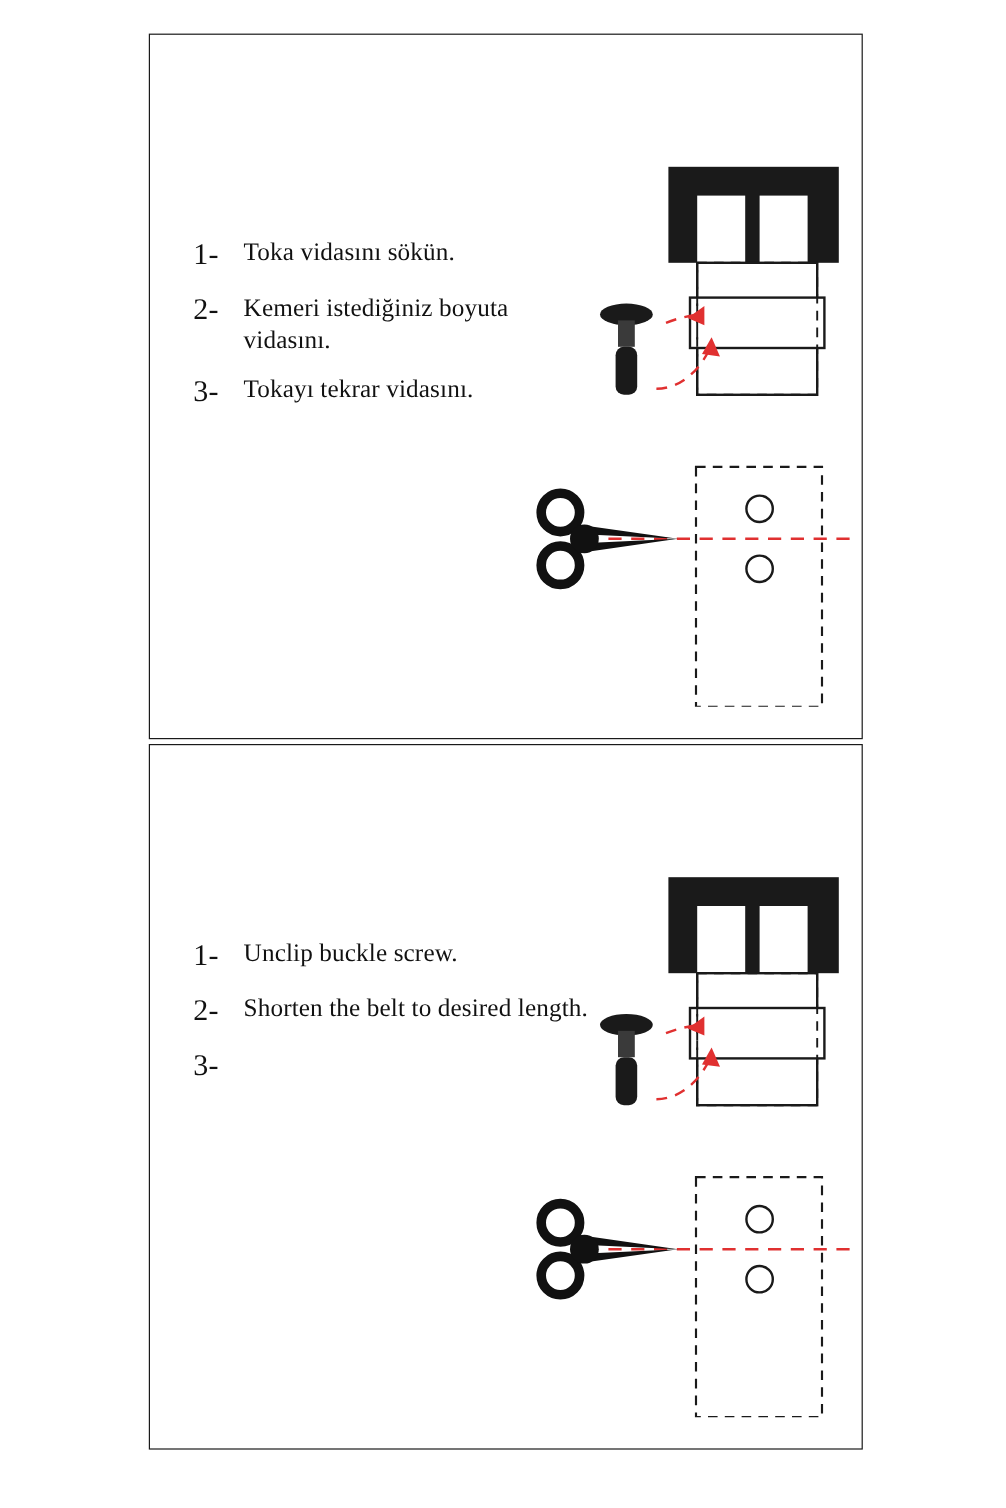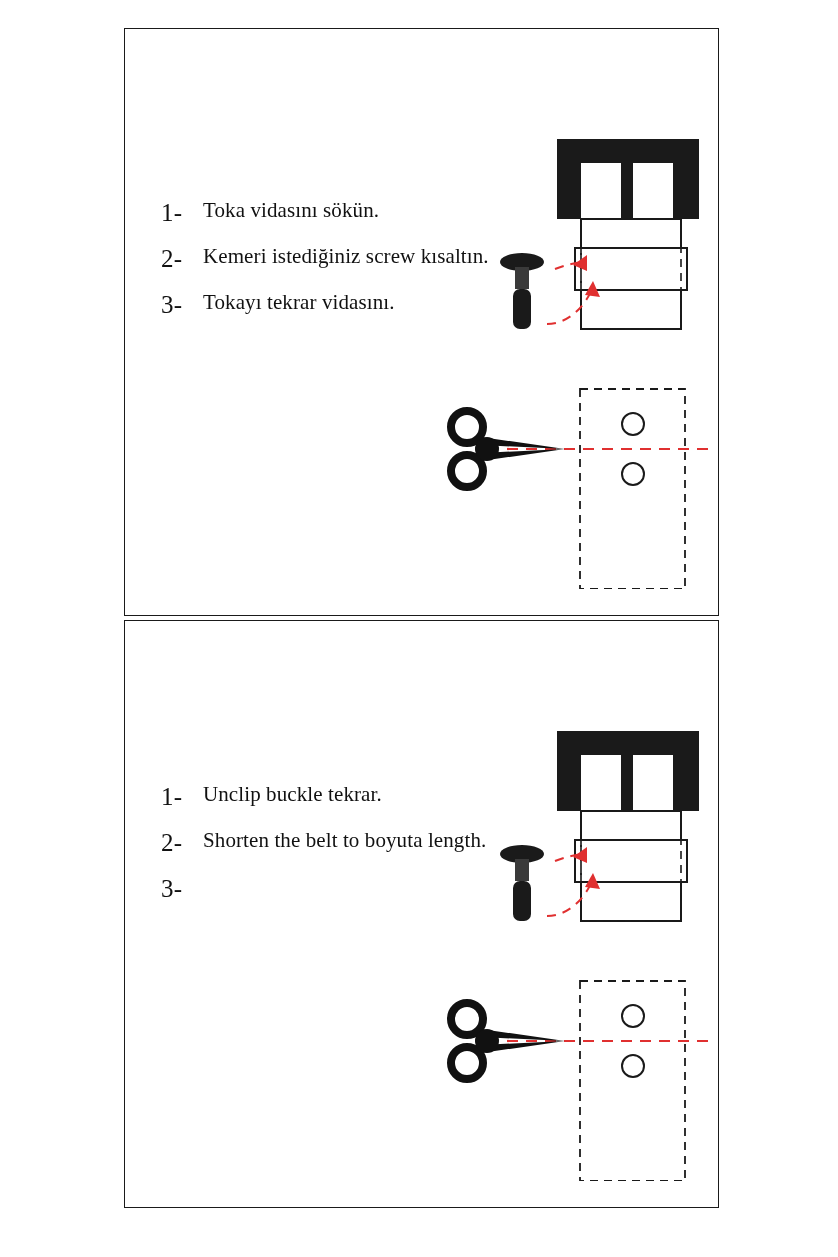--- a/index.html
+++ b/index.html
@@ -79,21 +79,21 @@
 
   <div class="panel" id="panel-tr">
 
     <div class="steps" id="steps-tr">
       <div class="step">
         <div class="step-num">1-</div>
         <div class="step-text">Toka vidasını sökün.</div>
       </div>
       <div class="step">
         <div class="step-num">2-</div>
-        <div class="step-text">Kemeri istediğiniz screw kısaltın.</div>
+        <div class="step-text">Kemeri istediğiniz boyuta vidasını.</div>
       </div>
       <div class="step">
         <div class="step-num">3-</div>
         <div class="step-text">Tokayı tekrar vidasını.</div>
       </div>
     </div>
 
     <div class="art">
       <svg width="300" height="470" viewBox="0 0 300 470" xmlns="http://www.w3.org/2000/svg">
 
@@ -142,25 +142,25 @@
         </g>
       </svg>
     </div>
   </div>
 
   <div class="panel" id="panel-en">
 
     <div class="steps" id="steps-en">
       <div class="step">
         <div class="step-num">1-</div>
-        <div class="step-text">Unclip buckle tekrar.</div>
+        <div class="step-text">Unclip buckle screw.</div>
       </div>
       <div class="step">
         <div class="step-num">2-</div>
-        <div class="step-text">Shorten the belt to boyuta length.</div>
+        <div class="step-text">Shorten the belt to desired length.</div>
       </div>
       <div class="step">
         <div class="step-num">3-</div>
       </div>
     </div>
 
     <div class="art">
       <svg width="300" height="470" viewBox="0 0 300 470" xmlns="http://www.w3.org/2000/svg">
 
         <g>

